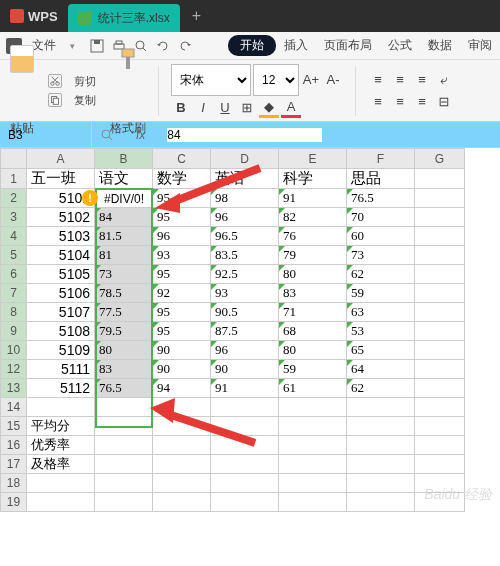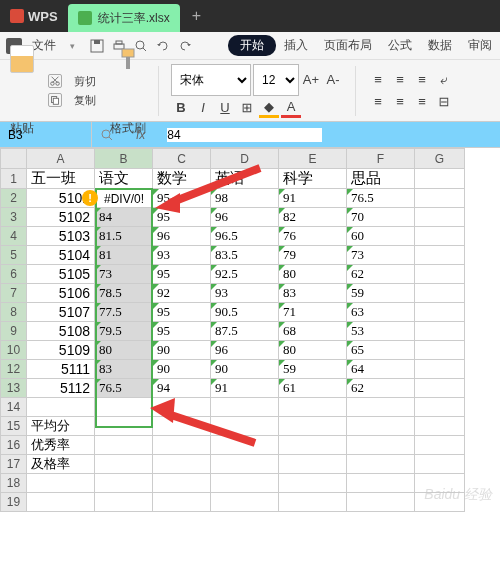--- a/index.html
+++ b/index.html
@@ -2,21 +2,21 @@
 <html><head>
 <meta charset="utf-8">
 <style>
 * { margin: 0; padding: 0; box-sizing: border-box; font-family: "Microsoft YaHei", Arial, sans-serif; }
 body { background: #fff; width: 500px; height: 566px; overflow: hidden; }
 
 .title-bar { background: #2d2d2d; height: 32px; display: flex; align-items: center; color: #ddd; font-size: 12px; }
 .wps-logo { padding: 0 10px; font-weight: bold; font-size: 13px; display: flex; align-items: center; gap: 4px; }
 .wps-logo-icon { width: 14px; height: 14px; background: #d94b3a; border-radius: 2px; }
 .file-tab { background: #424242; height: 28px; margin-top: 4px; display: flex; align-items: center; padding: 0 10px; gap: 6px; border-radius: 4px 4px 0 0; }
-.file-tab.active { background: #86efac; color: #333; }
+.file-tab.active { background: #14b8a6; color: #333; }
 .file-icon { width: 14px; height: 14px; background: #4caf50; border-radius: 2px; }
 .new-tab { padding: 0 12px; color: #aaa; font-size: 16px; }
 
 .menu-bar { background: #f5f5f5; height: 28px; display: flex; align-items: center; font-size: 12px; color: #444; border-bottom: 1px solid #e0e0e0; }
 .menu-left { display: flex; align-items: center; gap: 2px; padding-left: 6px; }
 .menu-icon { width: 16px; height: 16px; border-radius: 2px; display: inline-block; }
 .menu-icon.home { background: #555; }
 .dropdown-arrow { font-size: 9px; color: #888; margin: 0 4px; }
 .menu-item { padding: 0 8px; cursor: pointer; }
 .menu-item.active { background: #0f172a; color: #fff; border-radius: 10px; padding: 2px 12px; }

